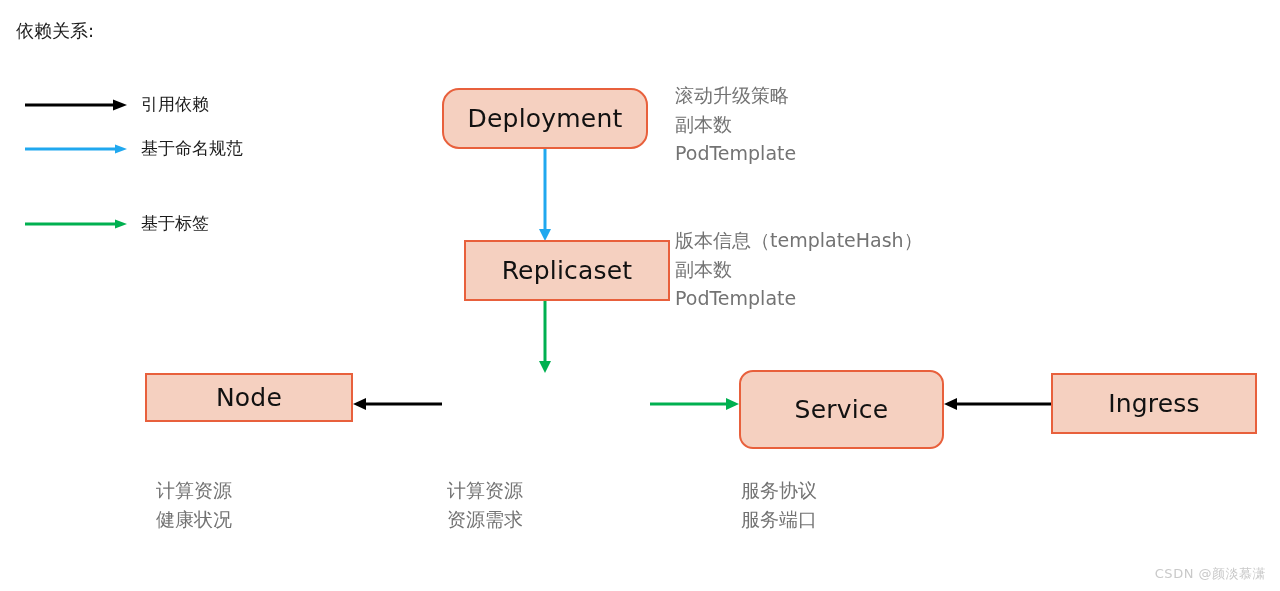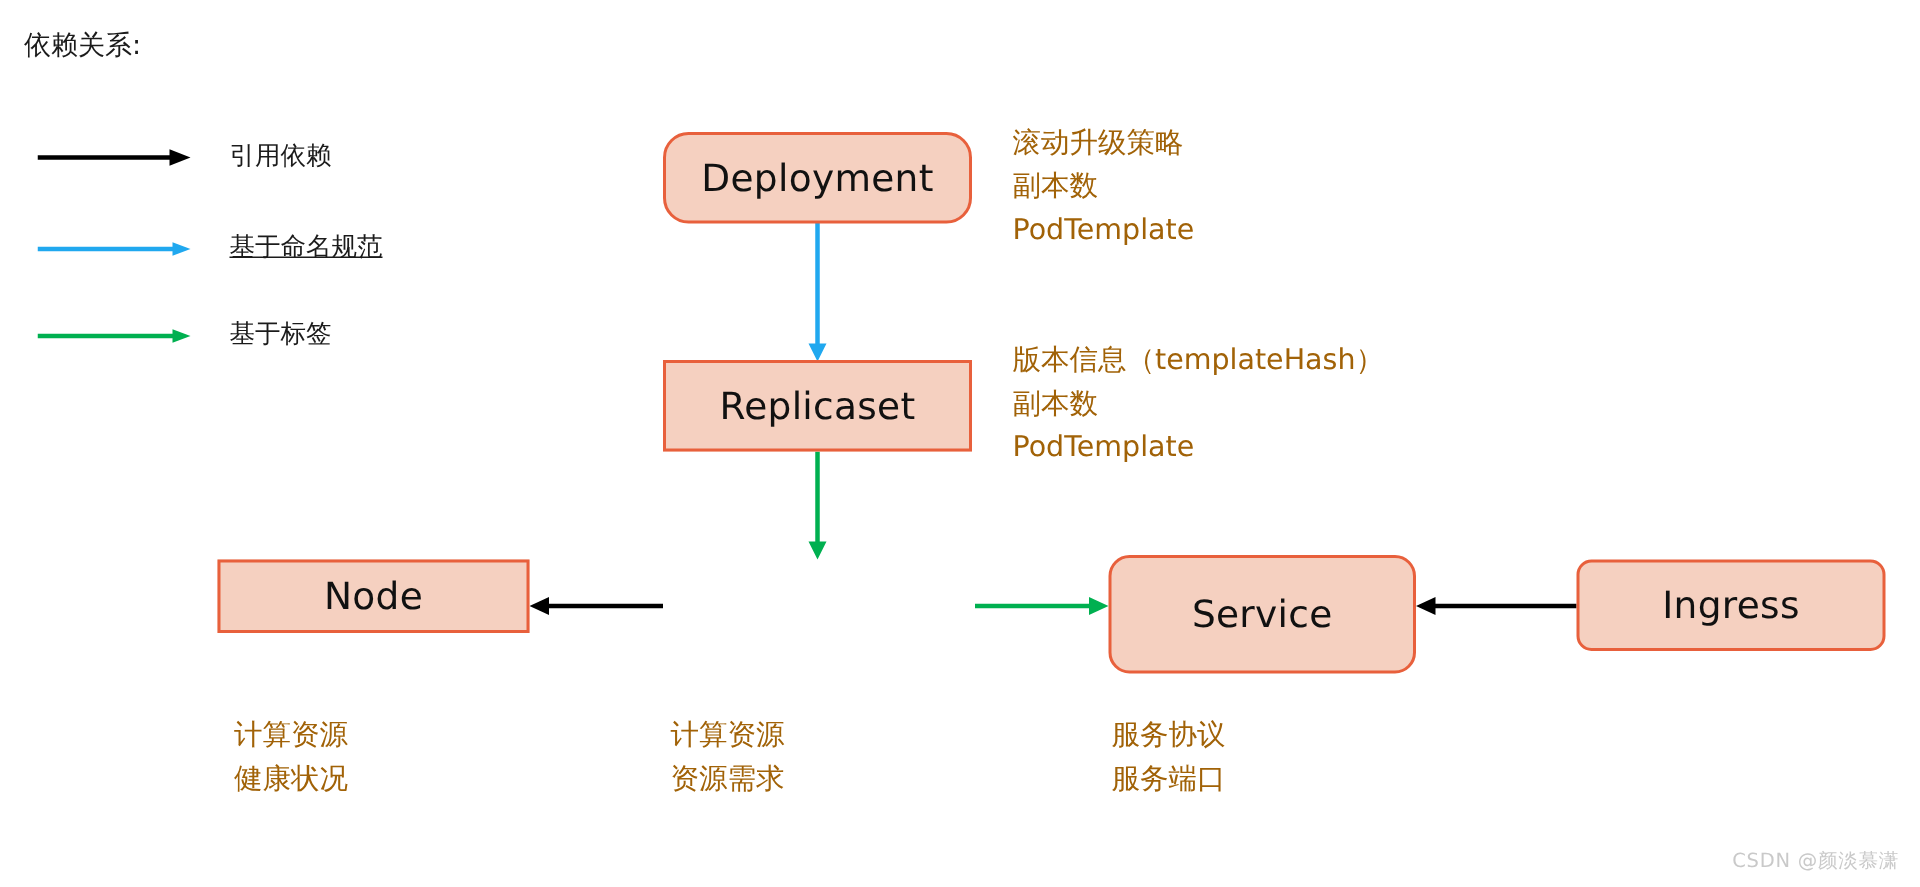--- a/index.html
+++ b/index.html
@@ -39,21 +39,21 @@
     align-items: center;
   }
   .legend-line {
     position: relative;
     width: 100px;
     height: 10px;
     display: block;
   }
   .legend-line svg { display: block; }
   .legend-label {
-    margin-left: 28px;
+    margin-left: 16px;
     font-size: 17px;
     line-height: 24px;
     white-space: nowrap;
     color: #1b1b1b;
   }
 
   
   .node-box {
     position: absolute;
     box-sizing: border-box;
@@ -66,21 +66,21 @@
     color: #111111;
     letter-spacing: 0.2px;
     white-space: nowrap;
   }
 
   
   .annotation {
     position: absolute;
     font-size: 19px;
     line-height: 29px;
-    color: #a16207;
+    color: #737373;
     white-space: nowrap;
   }
   .annotation div { white-space: nowrap; }
 
   
   #connectors {
     position: absolute;
     left: 0;
     top: 0;
     width: 1280px;
@@ -110,21 +110,21 @@
   <div class="legend-row" style="top:91px;">
     <span class="legend-line">
       <svg width="103" height="12" viewBox="0 0 103 12">
         <line x1="0" y1="6" x2="90" y2="6" stroke="#000000" stroke-width="3"></line>
         <polygon points="88,0.5 102,6 88,11.5" fill="#000000"></polygon>
       </svg>
     </span>
     <span class="legend-label">引用依赖</span>
   </div>
 
-  <div class="legend-row" style="top:152px;text-decoration:underline;">
+  <div class="legend-row" style="top:135px;">
     <span class="legend-line">
       <svg width="103" height="12" viewBox="0 0 103 12">
         <line x1="0" y1="6" x2="92" y2="6" stroke="#20a8ef" stroke-width="3"></line>
         <polygon points="90,1.5 102,6 90,10.5" fill="#20a8ef"></polygon>
       </svg>
     </span>
     <span class="legend-label">基于命名规范</span>
   </div>
 
   <div class="legend-row" style="top:210px;">
@@ -160,28 +160,28 @@
     </g>
 
     <g>
       <line x1="1051" y1="404" x2="955" y2="404" stroke="#000000" stroke-width="3"></line>
       <polygon points="957,398 957,410 944,404" fill="#000000"></polygon>
     </g>
   </svg>
 
   <div class="node-box" style="left:442px; top:88px; width:206px; height:61px;border-radius:17px;">Deployment</div>
 
-  <div class="node-box" style="left:442px; top:240px; width:206px; height:61px;">Replicaset</div>
+  <div class="node-box" style="left:464px; top:240px; width:206px; height:61px;">Replicaset</div>
 
   <div class="node-box" style="left:145px; top:373px; width:208px; height:49px;">Node</div>
 
 
   <div class="node-box" style="left:739px; top:370px; width:205px; height:79px;border-radius:14px;">Service</div>
 
-  <div class="node-box" style="left:1051px; top:373px; width:206px; height:61px;border-radius:10px;">Ingress</div>
+  <div class="node-box" style="left:1051px; top:373px; width:206px; height:61px;">Ingress</div>
 
   <div class="annotation" style="left:675px; top:81px;">
     <div>滚动升级策略</div>
     <div>副本数</div>
     <div>PodTemplate</div>
   </div>
 
   <div class="annotation" style="left:675px; top:226px;">
     <div>版本信息（templateHash）</div>
     <div>副本数</div>

